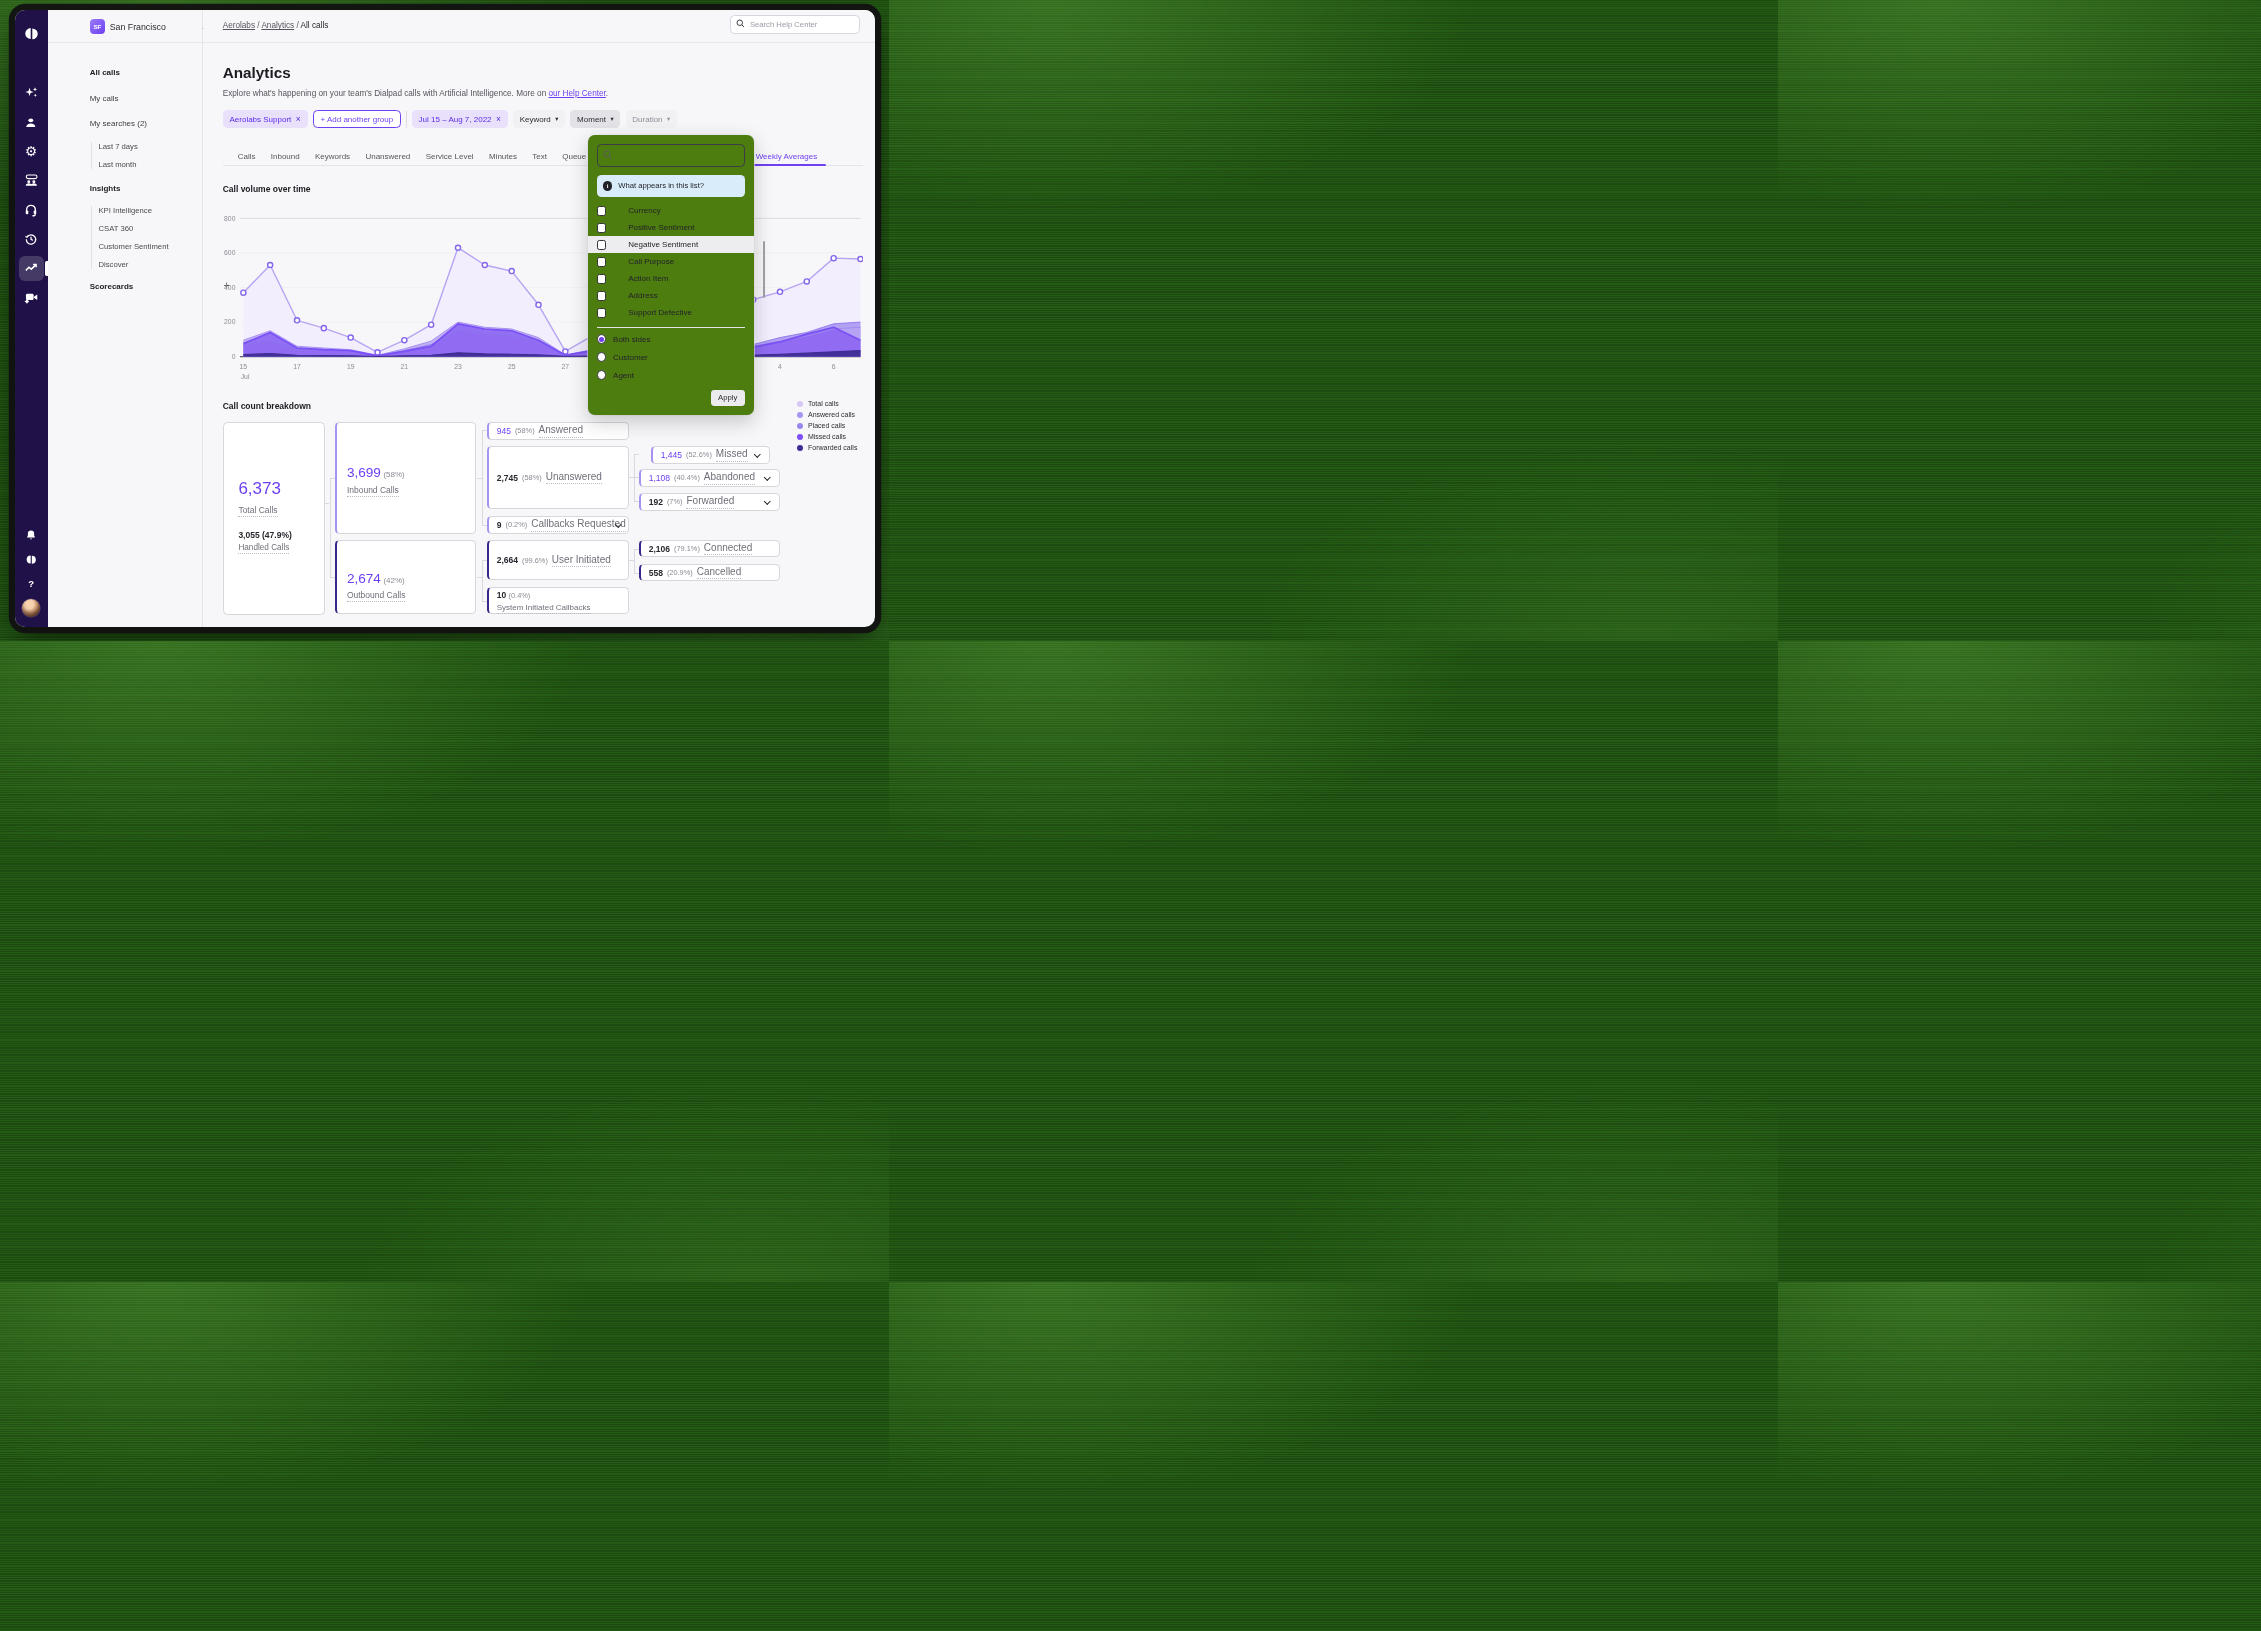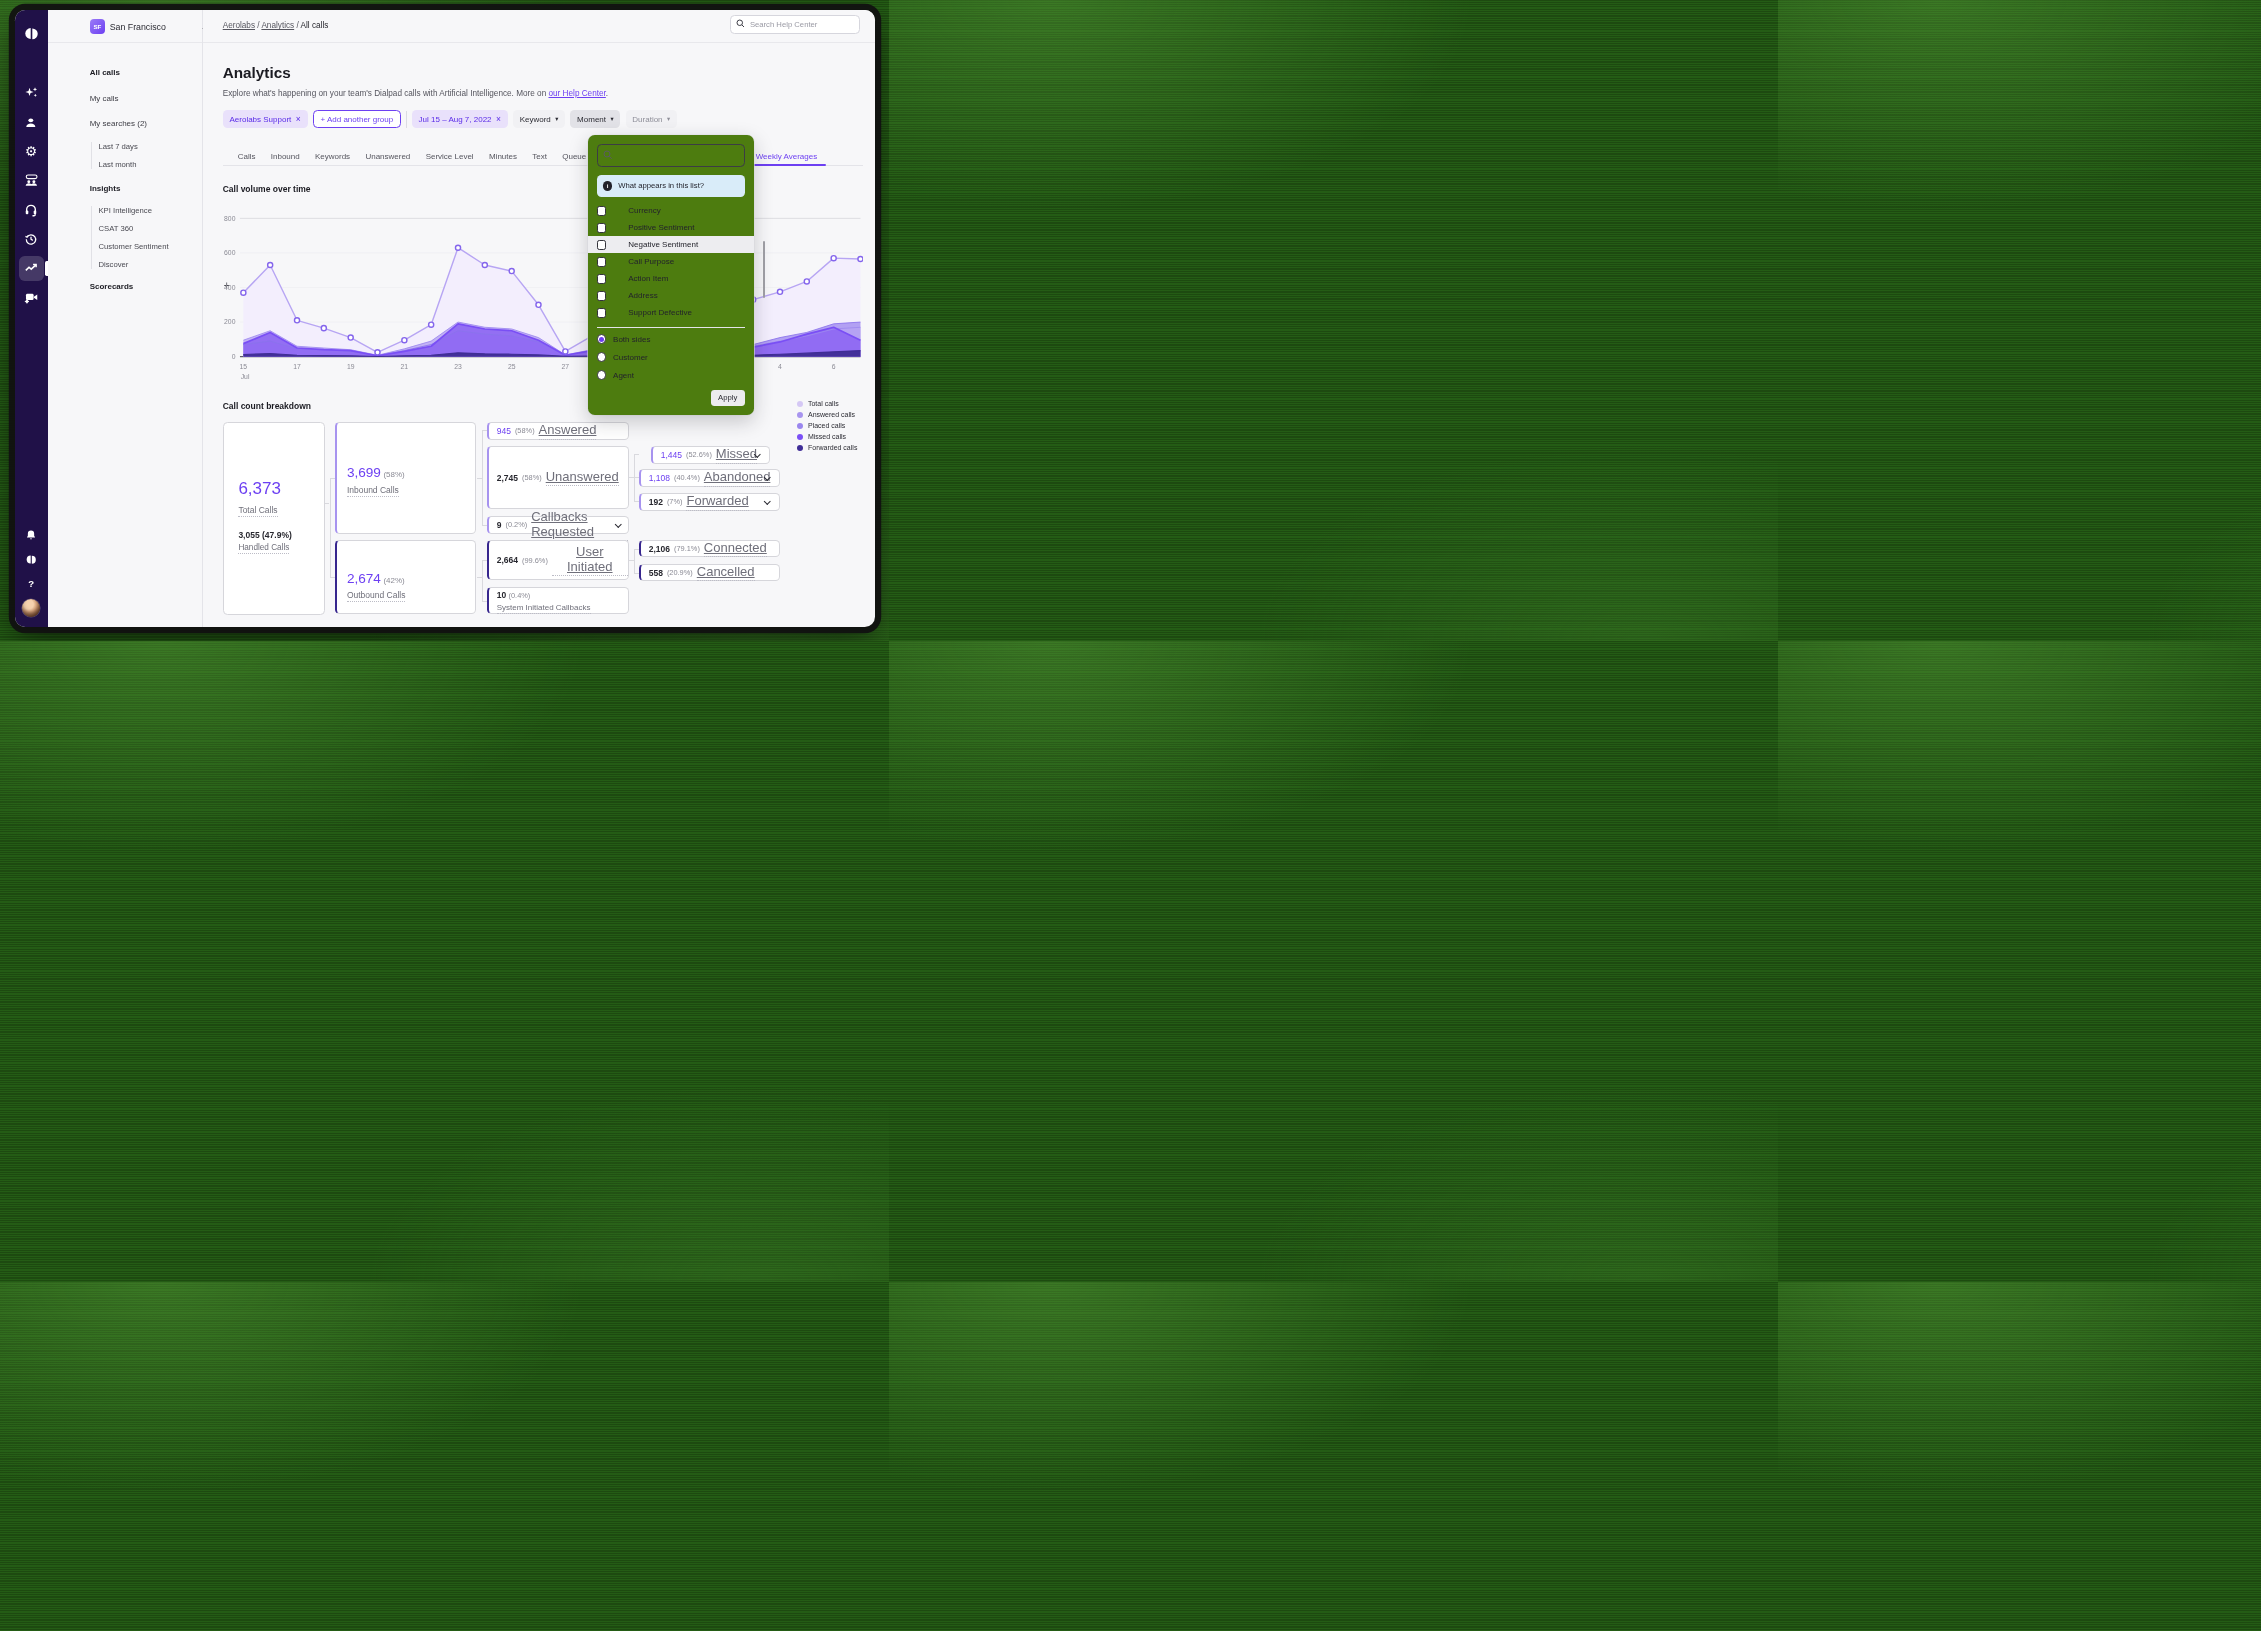--- a/index.html
+++ b/index.html
@@ -97,21 +97,21 @@
   
   .bk-box{position:absolute;background:#fff;border:0.6px solid #d6d6db;border-radius:4.5px;}
   .bk-accent-light{border-left:2.8px solid #a793ef;}
   .bk-accent-dark{border-left:2.8px solid #37268e;}
   .v-purple{color:#6d40f2;}
   .v-dark{color:#27272e;font-weight:bold;}
   .pct{color:#8b8b95;}
   .bk-label{color:#6f6f7a;border-bottom:1.1px dotted #bcbcc6;padding-bottom:1.1px;}
   .bk-line{display:flex;align-items:center;gap:4px;font-size:8.5px;height:100%;padding-left:8px;}
   .bk-line .pct{font-size:7.4px;}
-  .bk-line .bk-label{font-size:13px;text-decoration:underline;}
+  .bk-line .bk-label{font-size:10px;}
   .chev{position:absolute;right:9px;top:50%;width:4.5px;height:4.5px;border-right:1.1px solid #2b2b33;border-bottom:1.1px solid #2b2b33;transform:translateY(-70%) rotate(45deg);}
   .conn{position:absolute;background:#d9d9de;}
   .legend{position:absolute;left:782px;top:390px;}
   .legend-row{display:flex;align-items:center;gap:5.1px;margin-bottom:4px;cursor:pointer;}
   .legend-dot{width:6.2px;height:6.2px;border-radius:50%;flex:none;}
   .legend-label{font-size:7px;color:#2b2b33;}
 </style>
 </head>
 <body>
 

